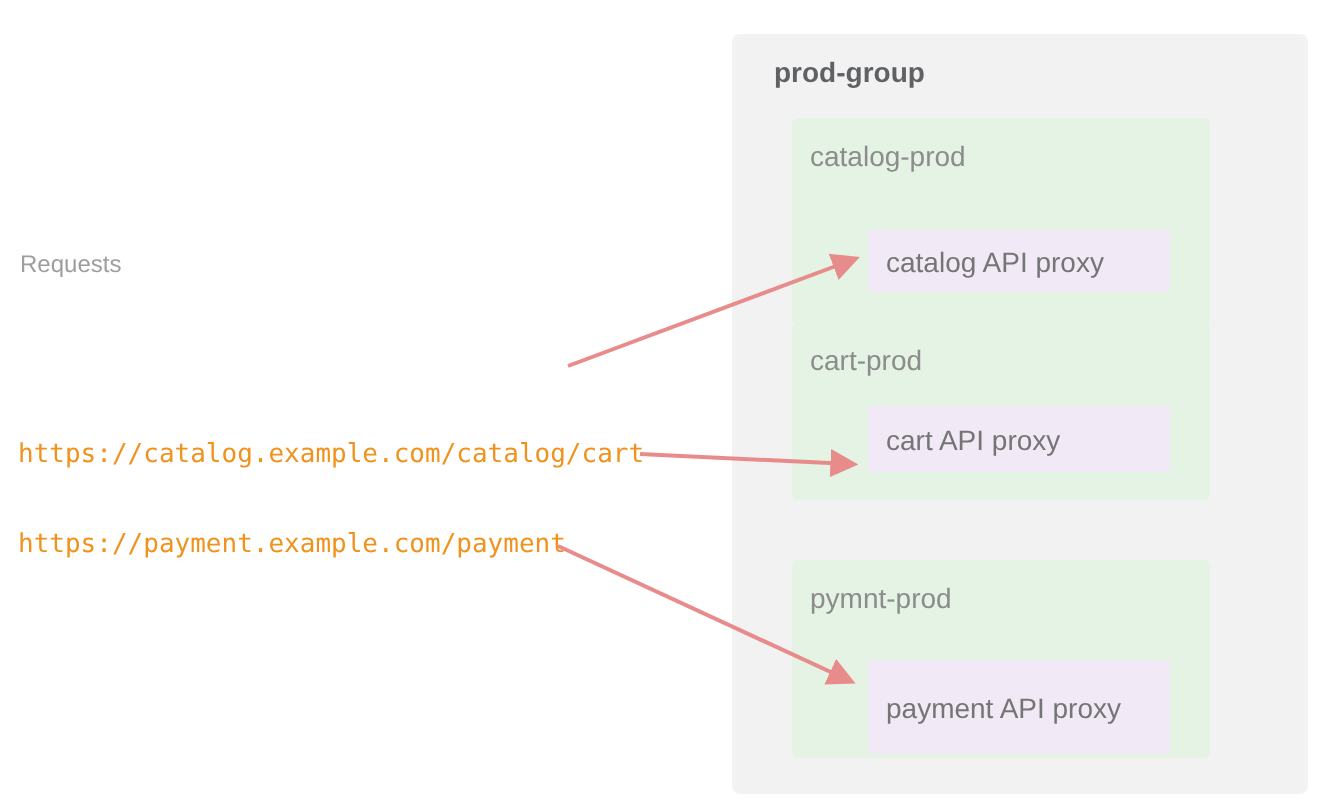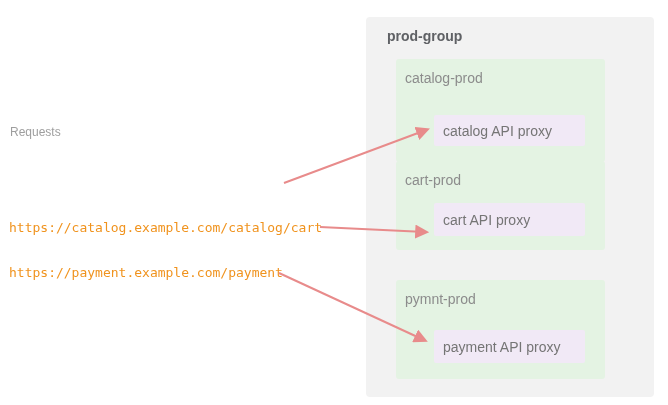--- a/index.html
+++ b/index.html
@@ -81,21 +81,21 @@
     align-items: center;
   }
   .proxy span {
     padding-left: 9px;
     font-size: 14px;
     color: var(--proxy-text, #757575);
     white-space: nowrap;
   }
   .env-1 .proxy { top: 56px; height: 31px; }
   .env-2 .proxy { top: 42px; height: 33px; align-items: center; }
-  .env-3 .proxy { top: 50px; height: 33px; }
+  .env-3 .proxy { top: 50px; height: 47px; }
 
   .arrows {
     position: absolute;
     left: 0;
     top: 0;
     pointer-events: none;
   }
   .arrow-line { stroke: var(--arrow, #e88b8b); stroke-width: 2; }
 </style>
 </head>

